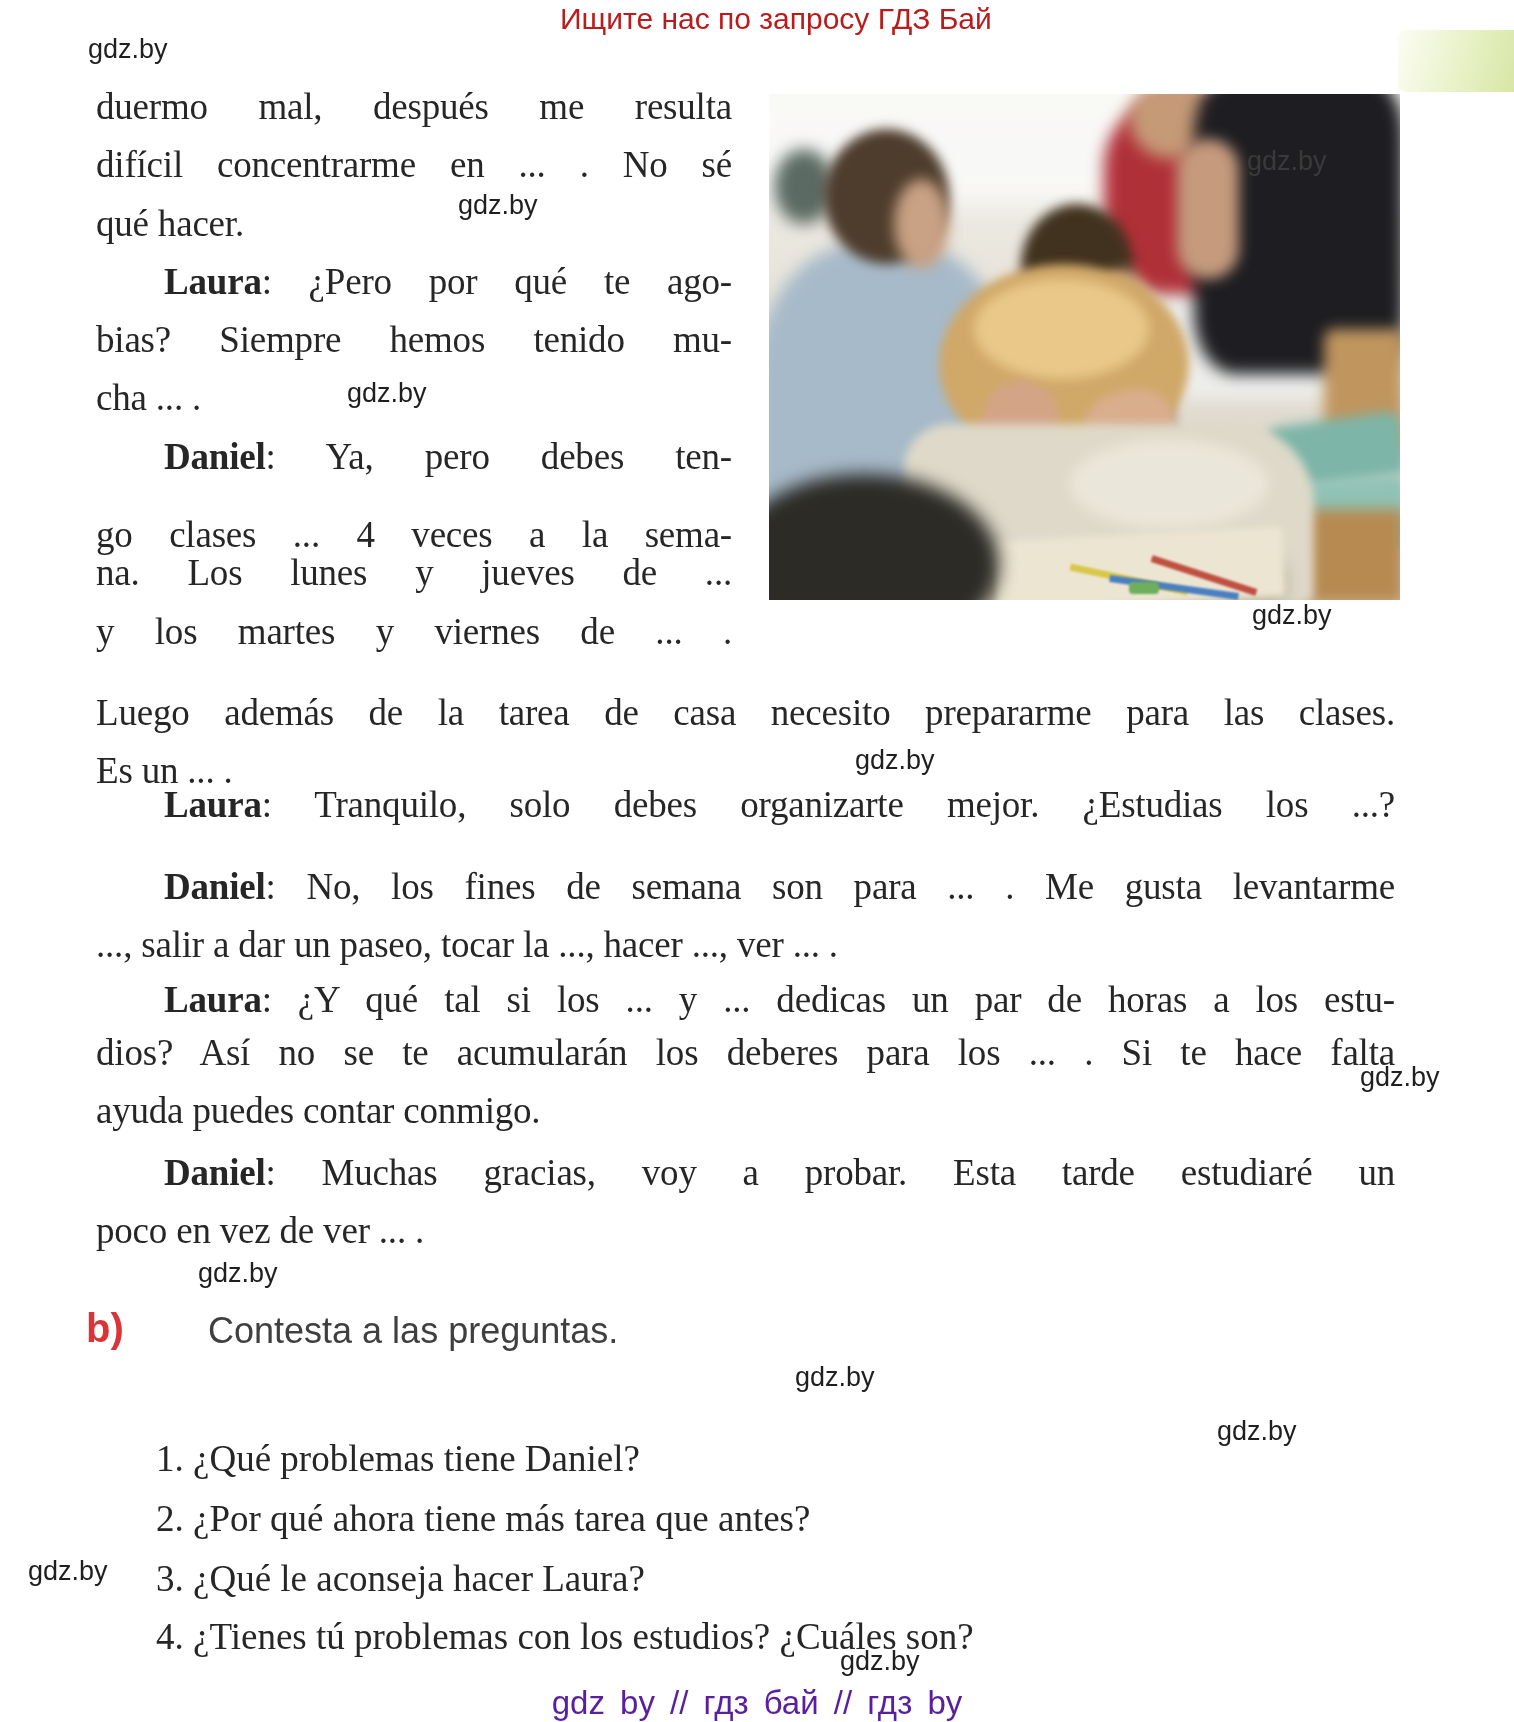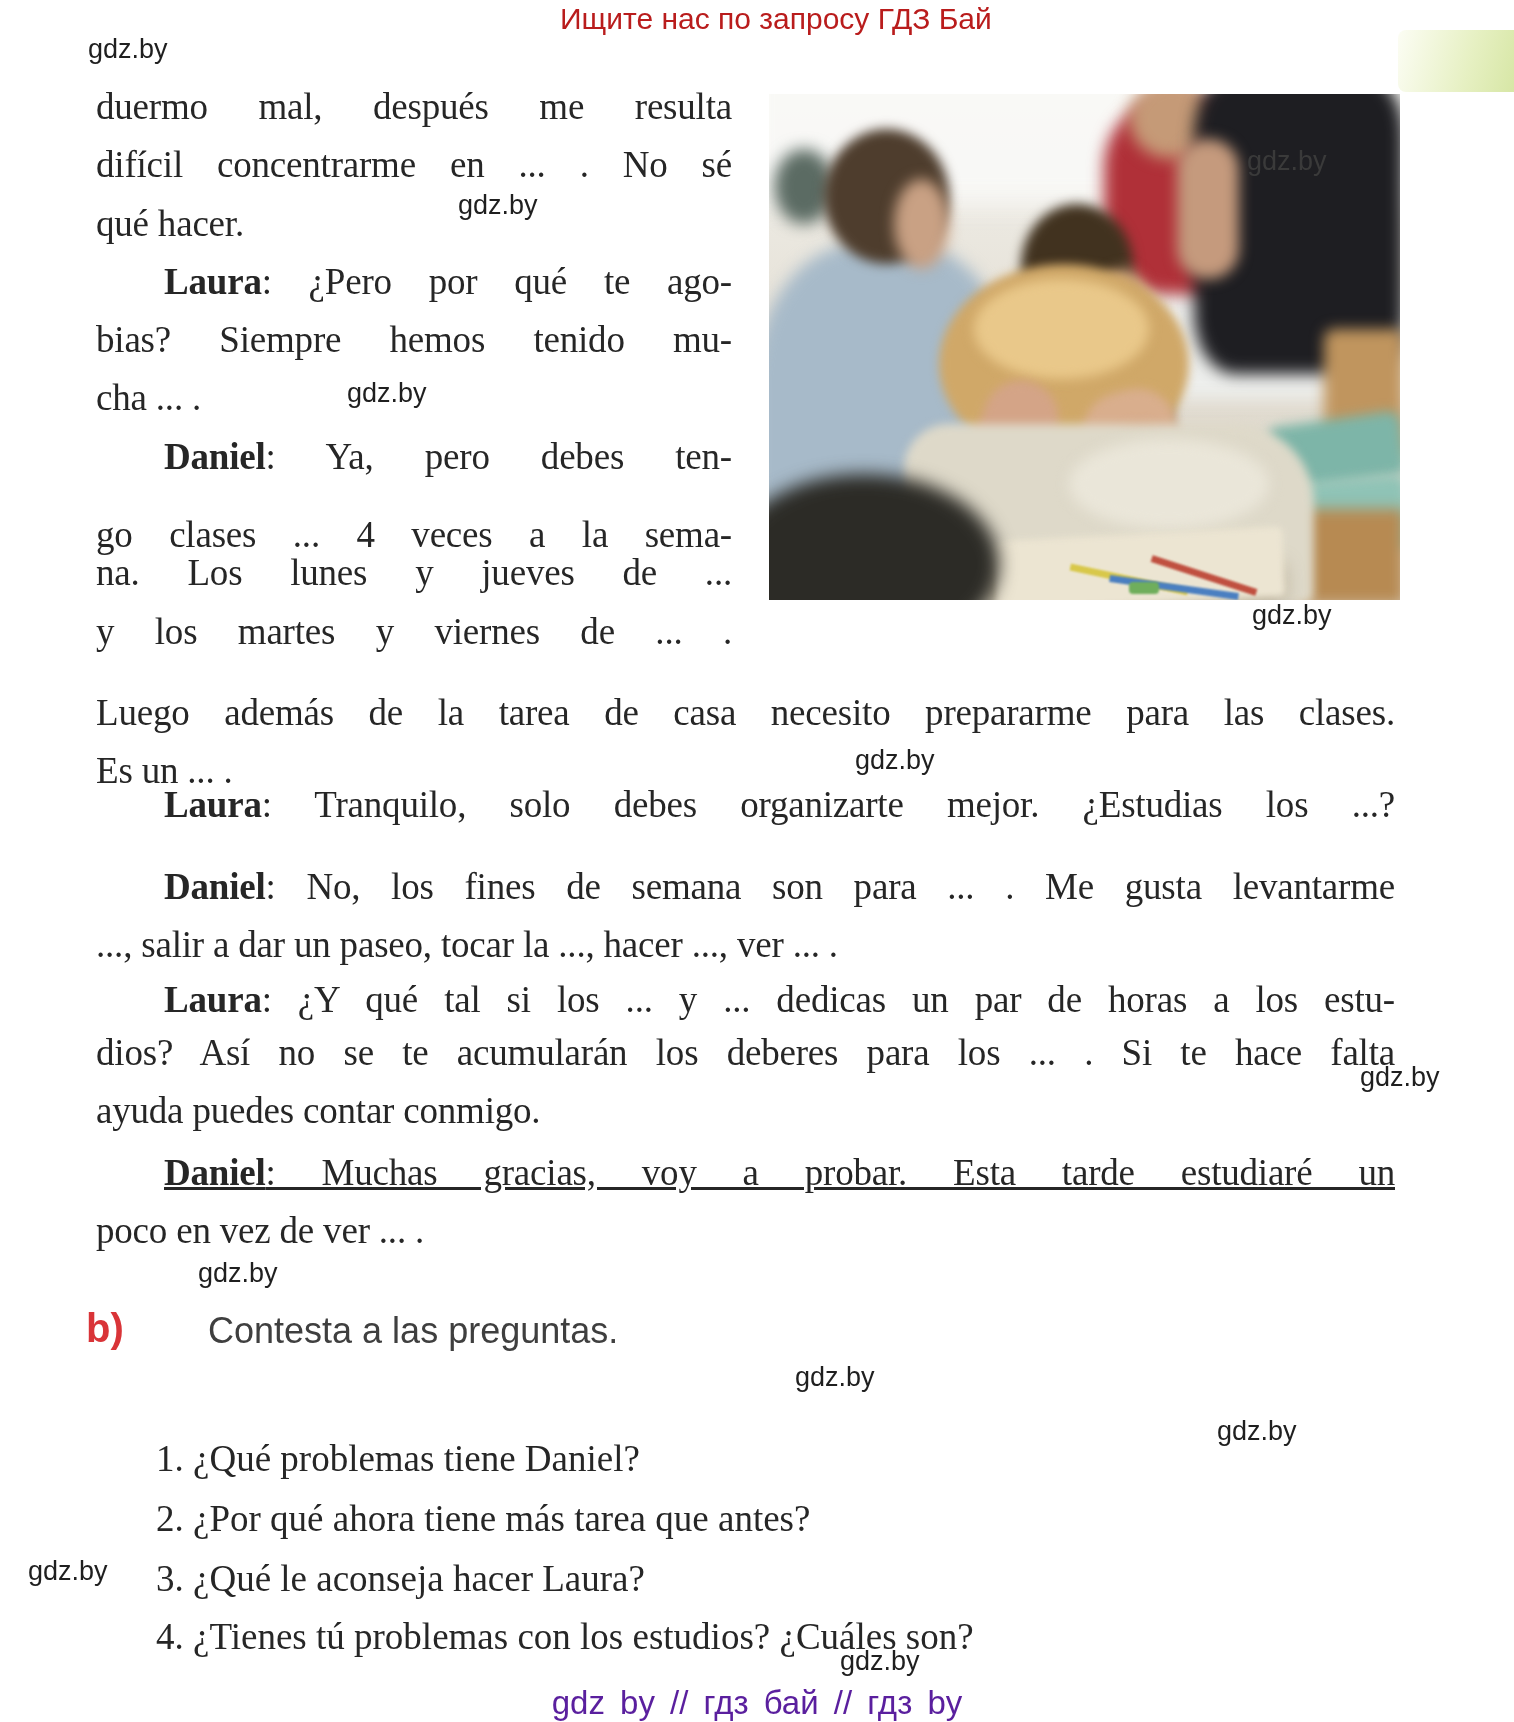--- a/index.html
+++ b/index.html
@@ -142,21 +142,21 @@
 <div class="tl narrow just" style="top:609px;"><b></b><span>y los martes y viernes de ... .</span></div>
 
 <div class="tl wide just" style="top:690px;"><b></b><span>Luego además de la tarea de casa necesito prepararme para las clases.</span></div>
 <div class="tl wide" style="top:748px;"><b></b><span>Es un ... .</span></div>
 <div class="tl wide just ind" style="top:782px;"><b>Laura</b><span>: Tranquilo, solo debes organizarte mejor. ¿Estudias los ...?</span></div>
 <div class="tl wide just ind" style="top:864px;"><b>Daniel</b><span>: No, los fines de semana son para ... . Me gusta levantarme</span></div>
 <div class="tl wide" style="top:922px;"><b></b><span>..., salir a dar un paseo, tocar la ..., hacer ..., ver ... .</span></div>
 <div class="tl wide just ind" style="top:977px;"><b>Laura</b><span>: ¿Y qué tal si los ... y ... dedicas un par de horas a los estu-</span></div>
 <div class="tl wide just" style="top:1030px;"><b></b><span>dios? Así no se te acumularán los deberes para los ... . Si te hace falta</span></div>
 <div class="tl wide" style="top:1088px;"><b></b><span>ayuda puedes contar conmigo.</span></div>
-<div class="tl wide just ind" style="top:1150px;text-decoration:underline;"><b>Daniel</b><span>: Muchas gracias, voy a probar. Esta tarde estudiaré un</span></div>
+<div class="tl wide just ind" style="top:1150px;"><b>Daniel</b><span>: Muchas gracias, voy a probar. Esta tarde estudiaré un</span></div>
 <div class="tl wide" style="top:1208px;"><b></b><span>poco en vez de ver ... .</span></div>
 
 <span class="b-label">b)</span>
 <span class="b-title">Contesta a las preguntas.</span>
 
 <div class="q" style="top:1437px;">1. ¿Qué problemas tiene Daniel?</div>
 <div class="q" style="top:1497px;">2. ¿Por qué ahora tiene más tarea que antes?</div>
 <div class="q" style="top:1557px;">3. ¿Qué le aconseja hacer Laura?</div>
 <div class="q" style="top:1615px;">4. ¿Tienes tú problemas con los estudios? ¿Cuáles son?</div>
 

